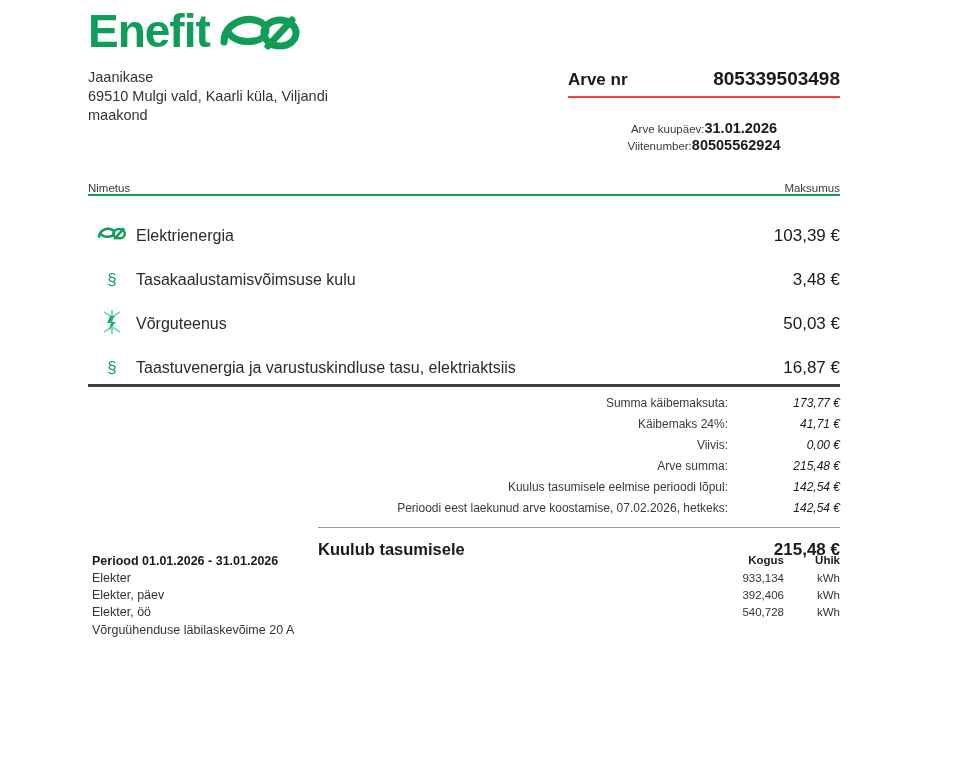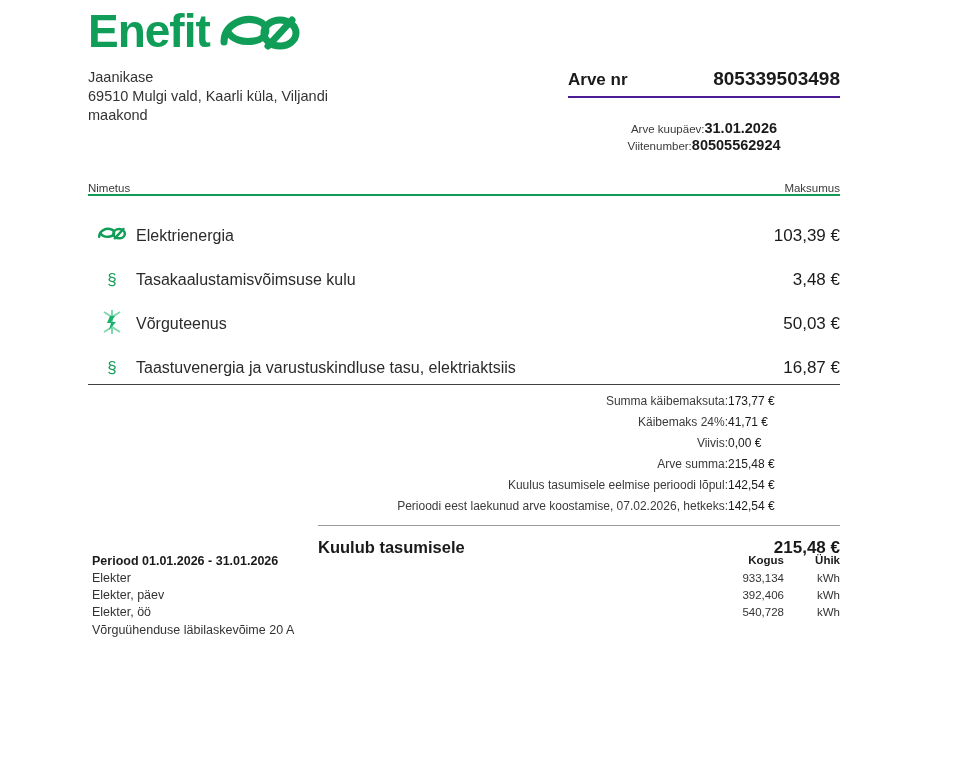--- a/index.html
+++ b/index.html
@@ -60,21 +60,21 @@
     position: absolute;
     left: 568px;
     top: 68px;
     width: 272px;
   }
   .inv-head-row {
     display: flex;
     justify-content: space-between;
     align-items: baseline;
     padding-bottom: 6px;
-    border-bottom: 2px solid #4c1d95;
+    border-bottom: 2px solid #ef4444;
   }
   .inv-head-label {
     font-size: 17px;
     font-weight: bold;
     color: #1a1a1a;
   }
   .inv-head-value {
     font-size: 19px;
     font-weight: bold;
     color: #1a1a1a;
@@ -142,35 +142,37 @@
     font-size: 17px;
     color: #1a1a1a;
   }
 
   
   .totals {
     position: absolute;
     left: 88px;
     top: 384px;
     width: 752px;
-    border-top: 1px solid #404040;
+    border-top: 3px solid #404040;
     padding-top: 6px;
   }
   .tot-row {
     display: flex;
     justify-content: flex-end;
     align-items: baseline;
     font-size: 12px;
     color: #3a3a3a;
     line-height: 21px;
   }
   .tot-label { text-align: right; }
   .tot-value {
     width: 112px;
-    color: #1a1a1a;
+    text-align: right;
+    color: #1a1a1a;
+    font-style: italic;
   }
   .grand {
     display: flex;
     justify-content: space-between;
     align-items: baseline;
     margin-top: 8px;
     padding-top: 12px;
     border-top: 1px solid #9a9a9a;
     margin-left: 230px;
   }

